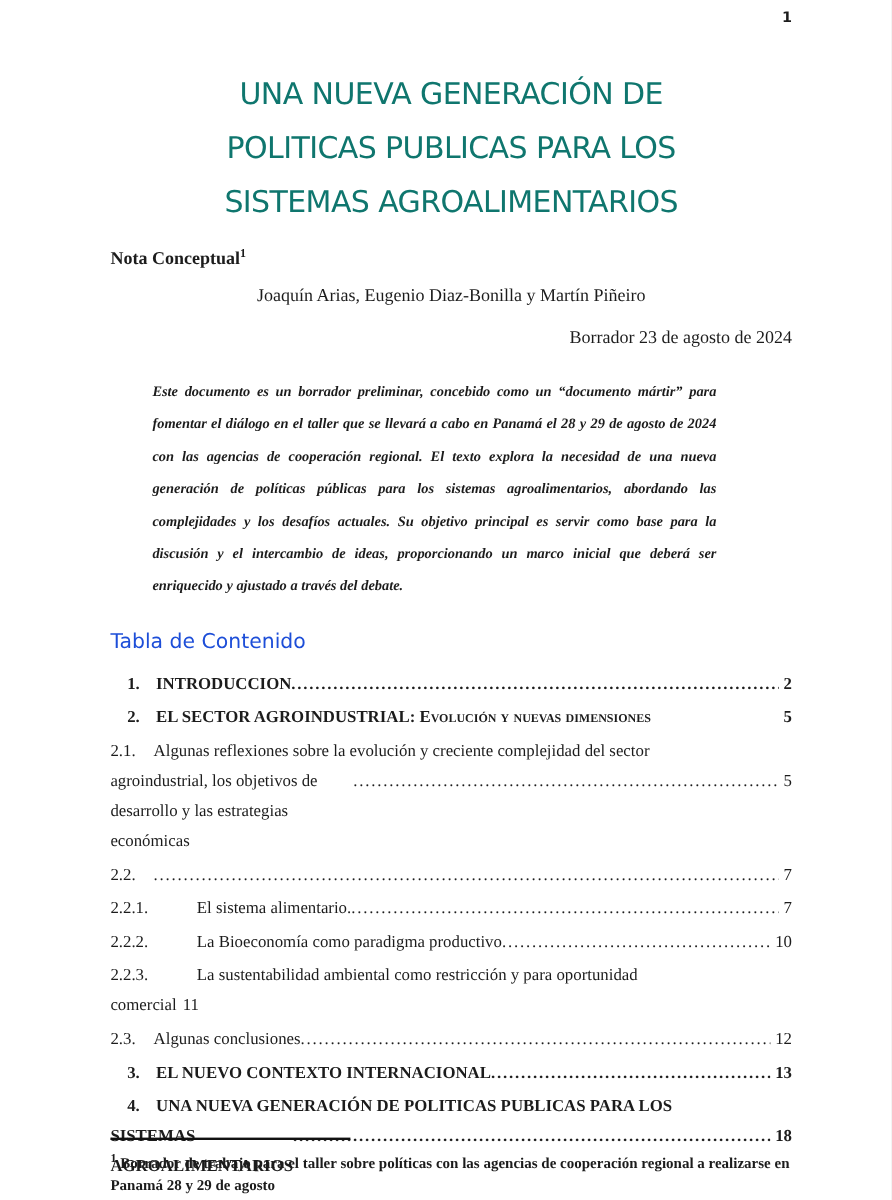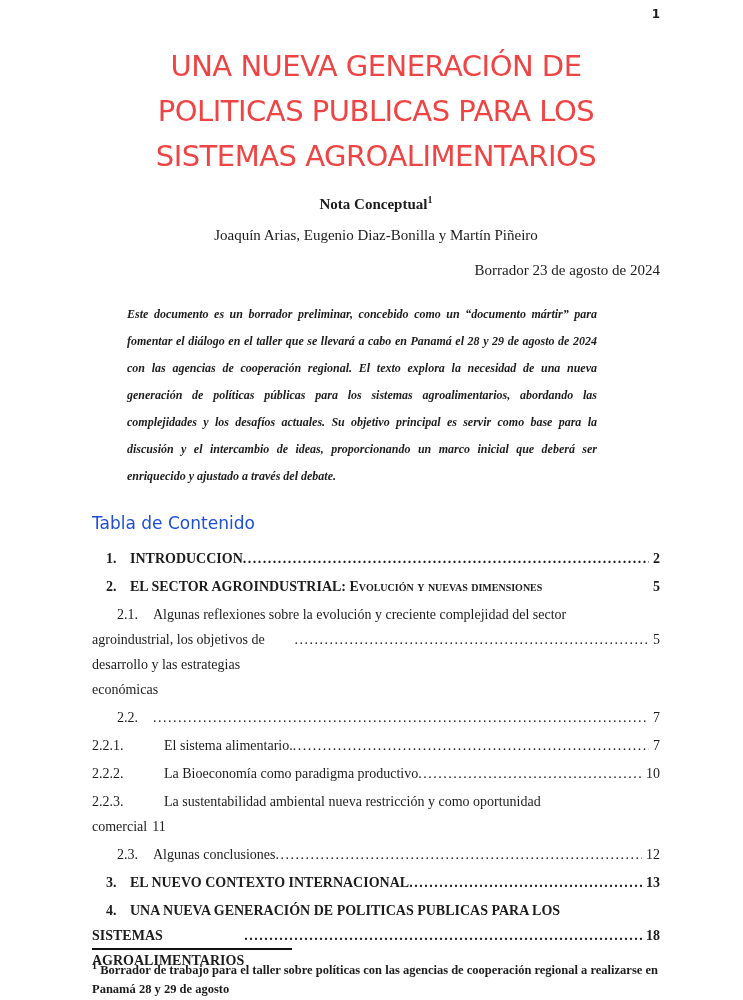--- a/index.html
+++ b/index.html
@@ -15,32 +15,32 @@
   .content { position:absolute; left:92px; right:83px; top:0; }
 
   .pageno {
     text-align:right;
     font-family:"DejaVu Sans", sans-serif;
     font-size:12px; font-weight:bold;
     margin-top:6px; line-height:16px;
   }
 
   .title {
-    margin-top:22px;
+    margin-top:34px;
     text-align:center;
     font-family:"DejaVu Sans", sans-serif;
     font-weight:500;
-    font-size:29px;
+    font-size:25px;
     line-height:45px;
     letter-spacing:-0.5px;
-    color:#ef4444;
+    color:#0f766e;
   }
 
   .subtitle {
-    margin-top:10px; text-align:center;
+    margin-top:10px; 
     font-size:15px; font-weight:bold; line-height:22px;
   }
   .subtitle sup, .footnote sup { font-size:10px; }
 
   .authors {
     margin-top:9px; text-align:center;
     font-size:15px; line-height:22px;
   }
 
   .draft-date {
@@ -62,21 +62,21 @@
     font-weight:400;
   }
 
   .toc-list { margin-top:11px; }
   .toc-entry { margin-bottom:3px; font-size:14px; }
   .toc-entry.bold { font-weight:bold; }
   .toc-line { display:flex; align-items:baseline; line-height:25px; }
   .toc-line.first .toc-text { white-space:nowrap; }
   .toc-line.first.lvl-h1 { padding-left:14px; }
   .lvl-h1 .toc-num  { flex:0 0 24px; }
-  .lvl-sub .toc-num { flex:0 0 36px;margin-left:25px; }
+  .lvl-sub .toc-num { flex:0 0 36px; }
   .lvl-sub2 .toc-num{ flex:0 0 72px; }
   .sc { font-variant:small-caps; }
   .leader { flex:1 1 auto; overflow:hidden; white-space:nowrap; min-width:6px; }
   .leader.dots::after {
     content:"..........................................................................................................................................";
     letter-spacing:1.5px;
   }
   .toc-page { margin-left:4px; white-space:nowrap; }
   .toc-page.inline { margin-left:5px; }
 
@@ -162,21 +162,21 @@
           <div class="toc-line first lvl-sub2">
             <span class="toc-num">2.2.2.</span>
             <span class="toc-text">La Bioeconomía como paradigma productivo</span>
             <span class="leader dots"></span>
             <span class="toc-page">10</span>
           </div>
         </div>
         <div class="toc-entry">
           <div class="toc-line first lvl-sub2">
             <span class="toc-num">2.2.3.</span>
-            <span class="toc-text">La sustentabilidad ambiental nueva restricción y como oportunidad</span>
+            <span class="toc-text">La sustentabilidad ambiental como restricción y para oportunidad</span>
             <span class="leader"></span>
           </div>
           <div class="toc-line cont">
             <span class="toc-text">comercial</span>
             <span class="toc-page inline">11</span>
           </div>
         </div>
         <div class="toc-entry">
           <div class="toc-line first lvl-sub">
             <span class="toc-num">2.3.</span>

